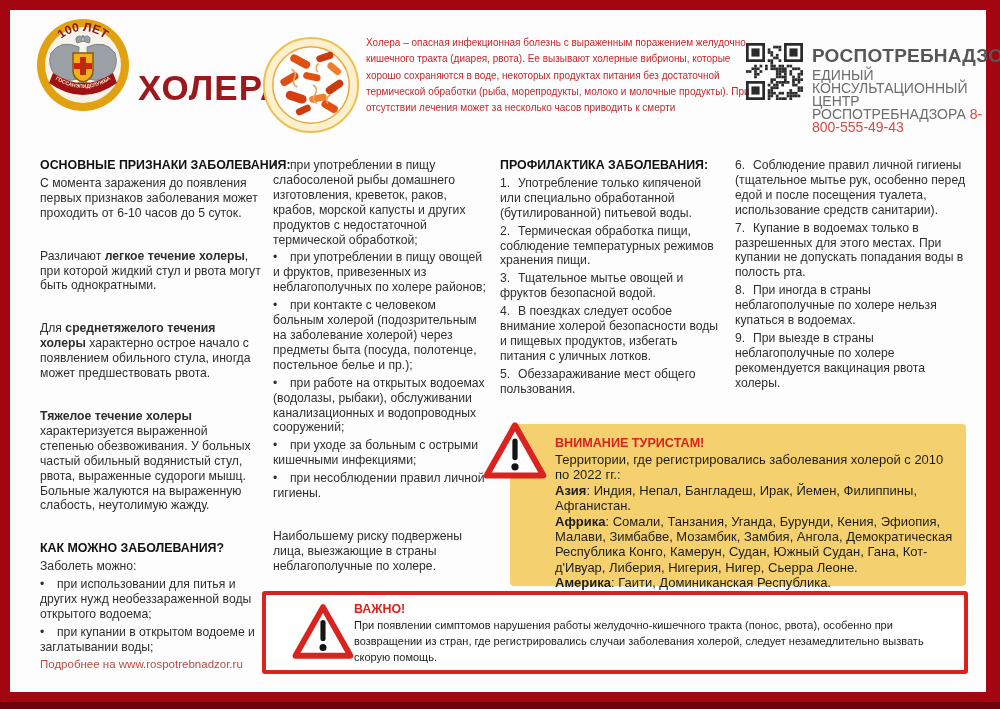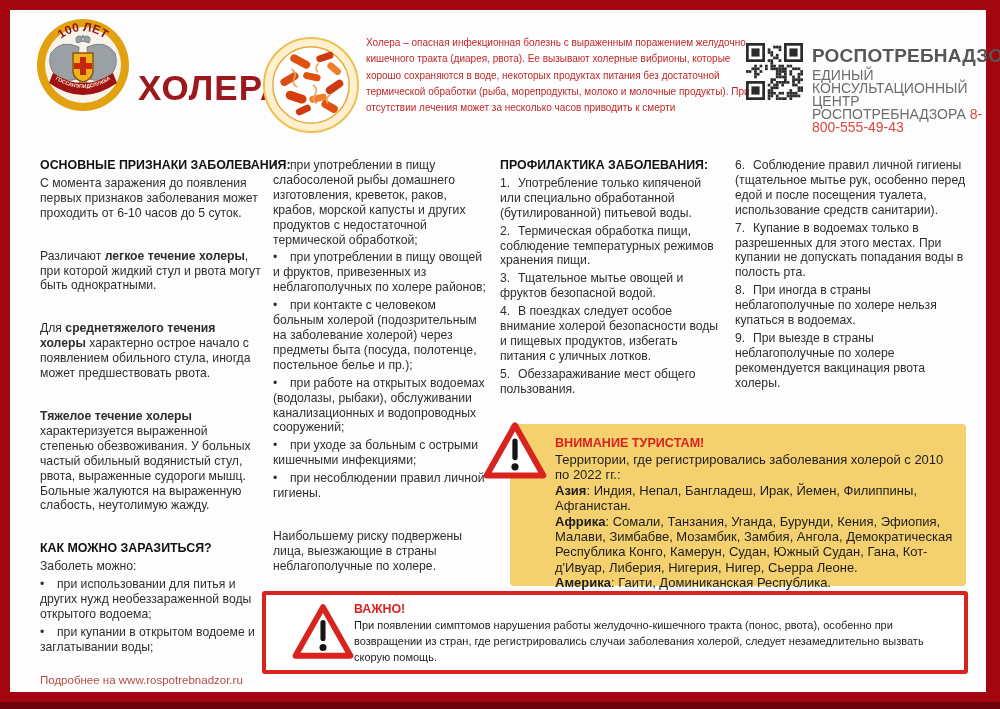--- a/index.html
+++ b/index.html
@@ -36,21 +36,21 @@
   .tb-inner{padding:12px 10px 0 45px}
   .tb-title{color:var(--alert-red,#e3201b);font-weight:bold;font-size:12.6px;margin-bottom:2px}
   .tb-text,.region{font-size:13px;line-height:15.4px;color:#1d1d1d}
 
   .important-box{position:absolute;left:252px;top:581px;width:706px;height:83px;background:#fff;border:4px solid var(--alert-red,#d8231e);border-radius:3px}
   .ib-triangle{position:absolute;left:25px;top:7px;width:64px;height:62px}
   .ib-inner{padding:7px 14px 0 88px}
   .ib-title{color:var(--alert-red,#e3201b);font-weight:bold;font-size:12.4px;margin-bottom:1px}
   .ib-text{font-size:11px;line-height:16.2px;color:#1d1d1d}
 
-  .footer-note{position:absolute;left:30px;top:664px;font-size:11.5px;color:var(--footer-red,#b34c44)}
+  .footer-note{position:absolute;left:30px;top:648px;font-size:11.5px;color:var(--footer-red,#b34c44)}
 </style>
 </head>
 <body>
 
 <div id="poster">
   <div class="sheet">
 
     <div class="emblem">
       <svg viewBox="0 0 100 100" width="100" height="106">
         <circle cx="50" cy="48" r="46" fill="#e2a110"></circle>
@@ -250,21 +250,21 @@
       </div>
     </div>
 
     <div id="columns">
         <div class="col col0">
           <div class="h">ОСНОВНЫЕ ПРИЗНАКИ ЗАБОЛЕВАНИЯ:</div>
           <div class="p"><span>С момента заражения до появления первых признаков заболевания может проходить от 6-10 часов до 5 суток.</span></div>
           <div class="gap p"><span>Различают </span><span class="b">легкое течение холеры</span><span>, при которой жидкий стул и рвота могут быть однократными.</span></div>
           <div class="gap p"><span>Для </span><span class="b">среднетяжелого течения холеры</span><span> характерно острое начало с появлением обильного стула, иногда может предшествовать рвота.</span></div>
           <div class="gap p"><span class="b">Тяжелое течение холеры</span><span> характеризуется выраженной степенью обезвоживания. У больных частый обильный водянистый стул, рвота, выраженные судороги мышц. Больные жалуются на выраженную слабость, неутолимую жажду.</span></div>
-          <div class="gap h">КАК МОЖНО ЗАРАЗИТЬСЯ?</div>
+          <div class="gap h">КАК МОЖНО ЗАБОЛЕВАНИЯ?</div>
           <div class="p"><span>Заболеть можно:</span></div>
           <div class="p"><span class="dot">•</span><span>при использовании для питья и других нужд необеззараженной воды открытого водоема;</span></div>
           <div class="p"><span class="dot">•</span><span>при купании в открытом водоеме и заглатывании воды;</span></div>
         </div>
         <div class="col col1">
           <div class="p"><span class="dot">•</span><span>при употреблении в пищу слабосоленой рыбы домашнего изготовления, креветок, раков, крабов, морской капусты и других продуктов с недостаточной термической обработкой;</span></div>
           <div class="p"><span class="dot">•</span><span>при употреблении в пищу овощей и фруктов, привезенных из неблагополучных по холере районов;</span></div>
           <div class="p"><span class="dot">•</span><span>при контакте с человеком больным холерой (подозрительным на заболевание холерой) через предметы быта (посуда, полотенце, постельное белье и пр.);</span></div>
           <div class="p"><span class="dot">•</span><span>при работе на открытых водоемах (водолазы, рыбаки), обслуживании канализационных и водопроводных сооружений;</span></div>
           <div class="p"><span class="dot">•</span><span>при уходе за больным с острыми кишечными инфекциями;</span></div>

